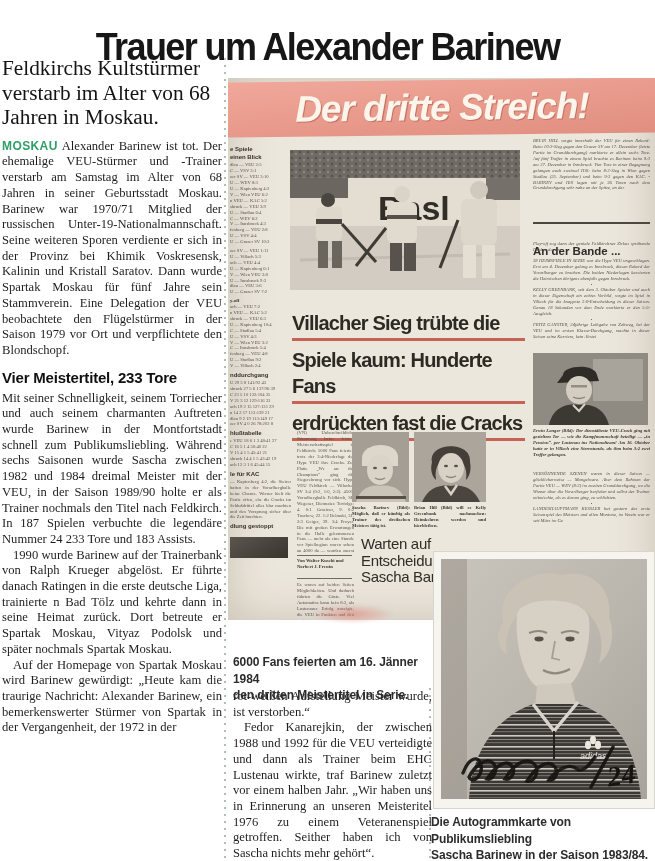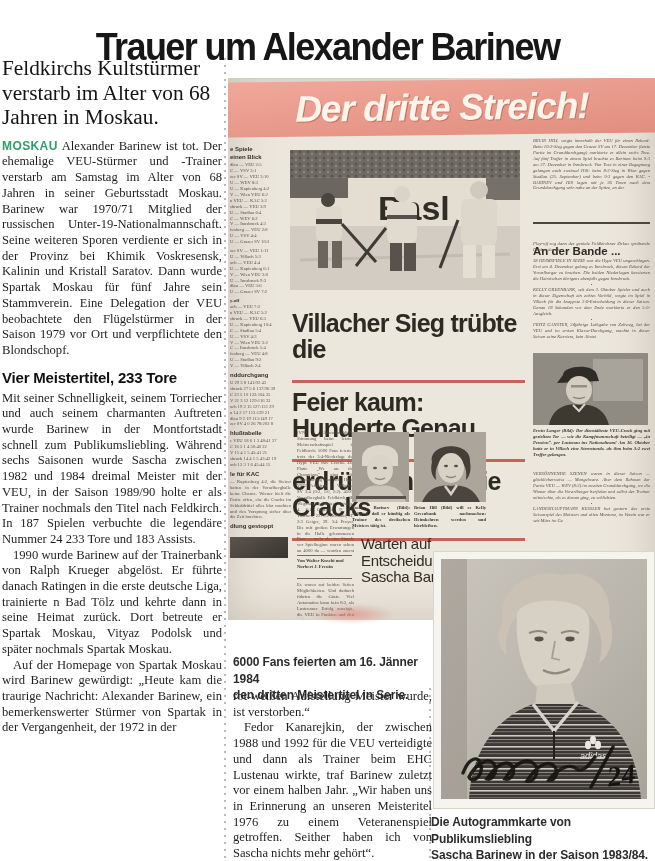--- a/index.html
+++ b/index.html
@@ -31,22 +31,22 @@
   
   .clipping{position:absolute;left:228px;top:78px;width:427px;height:542px;
     background:#ece7dd;overflow:hidden;box-shadow:inset 0 0 45px rgba(110,95,75,.28);}
   .banner{position:absolute;left:-5px;top:2px;width:438px;height:55px;text-align:center;
     background:linear-gradient(175deg,#f0a89a,#e18e7f);transform:rotate(-0.7deg);
     color:#fcf5ec;font-style:italic;font-weight:700;font-size:37px;line-height:55px;
     letter-spacing:-1px;text-shadow:1px 1px 0 rgba(190,105,90,.8);}
   .photo-cap{position:absolute;left:64px;top:214px;width:330px;font-weight:700;
     font-size:10.3px;color:#38342e;letter-spacing:-.2px;}
   .chl{position:absolute;left:64px;top:232px;width:233px;}
-  .chl-line{font-weight:700;font-size:25px;line-height:26px;letter-spacing:-.8px;
-    color:#2d2a24;border-bottom:3px solid rgba(186,62,48,.78);padding-bottom:18px;margin-bottom:6px;}
+  .chl-line{font-weight:700;font-size:20px;line-height:26px;letter-spacing:-.8px;
+    color:#2d2a24;border-bottom:3px solid rgba(186,62,48,.78);padding-bottom:2px;margin-bottom:6px;}
   .warten{position:absolute;left:124px;top:458px;width:118px;font-weight:400;
     font-size:15px;line-height:16.5px;color:#302c26;letter-spacing:-.3px;margin-left:9px;}
   .side-header{position:absolute;left:305px;top:144px;width:117px;font-weight:700;
     font-size:11.5px;color:#2f2b26;border-top:2px solid #4c4841;padding-top:21px;}
   .rule{position:absolute;height:1px;background:#6f6a62;}
   .photoframe{position:absolute;overflow:hidden;background:#9a948c;}
   .photoframe svg{display:block;}
 
   
   .shrinkwrap{position:absolute;overflow:hidden;}
@@ -198,21 +198,21 @@
       <rect x="171" y="49" width="36" height="46" rx="6" fill="#dcd6cb"></rect>
       <rect x="173" y="95" width="13" height="33" fill="#e4ded3"></rect>
       <rect x="192" y="95" width="13" height="33" fill="#e4ded3"></rect>
       <line x1="168" y1="70" x2="150" y2="118" stroke="#3e3a34" stroke-width="3"></line>
     </svg>
   </div>
 
 
   <div class="chl">
     <div class="chl-line">Villacher Sieg trübte die</div>
-    <div class="chl-line">Feier kaum: Hunderte Genau</div>
+    <div class="chl-line">Spiele kaum: Hunderte Fans</div>
     <div class="chl-line">erdrückten fast die Cracks</div>
   </div>
 
   <div class="shrinkwrap" style="left:69px;top:352px;width:57px;height:124px;">
     <div class="shrink t-just">(VN) Unbeschreibliche Stimmung beim letzten Meisterschaftsspiel in Feldkirch: 5000 Fans feierten trotz der 3:4-Niederlage der Hype VEU ihre Cracks. Zur Platte „We are the Champions“ ging die Siegerehrung vor sich. Hype VEU Feldkirch — Villacher SV 3:4 (0:2, 1:0, 2:2). 4500, Vorarlberghalle Feldkirch, SR Wegener, Dietmaier. Torfolge: 4. 0:1 Gmeiner, 9. 0:2 Tuschew, 22. 1:2 Belmaki, 31. 2:3 Geiger, 39. 3:4 Proyer. Die mit großen Erwartungen in die Halle gekommenen Fans — mehr als eine Stunde vor Spielbeginn waren schon an 4000 da — wurden zuerst vom Meister enttäuscht. Einzig Barinew, der blendende Kelly Greenbank und auf der Bande die Stütze, war nicht unterlegen. Erst als der Sieg zu spät kam, wurde es für den Beifall eng in der randvollen Halle.</div>
   </div>
 
   <div class="photoframe" style="left:124px;top:354px;width:57px;height:70px;">
     <svg width="57" height="70" viewBox="0 0 57 70">
       <rect width="57" height="70" fill="#a49e95"></rect>

